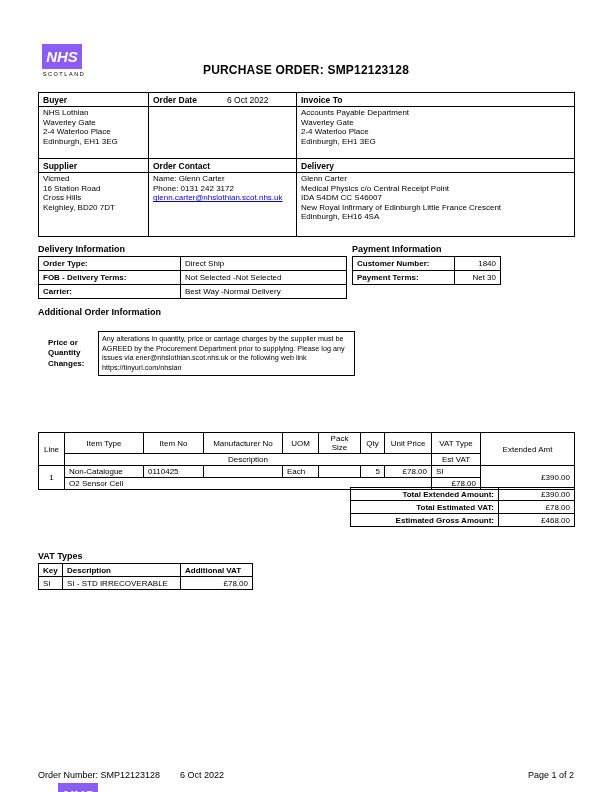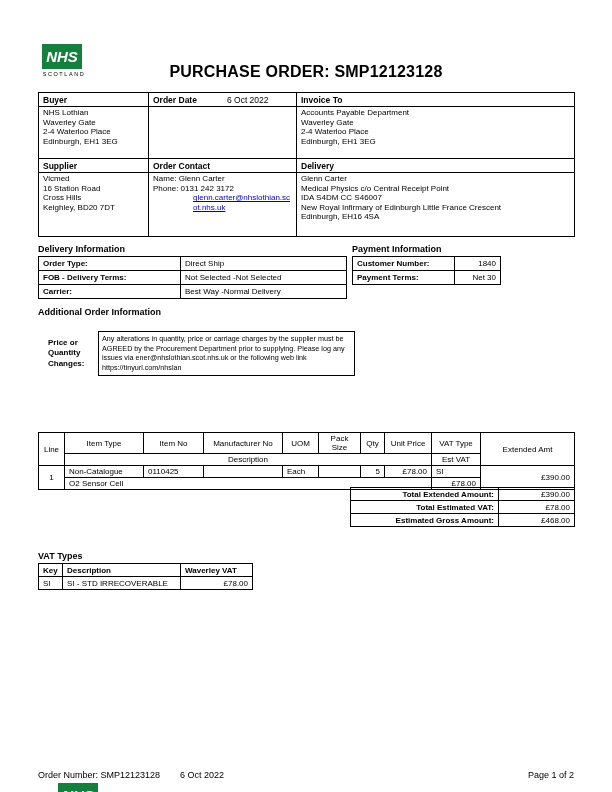--- a/index.html
+++ b/index.html
@@ -9,45 +9,45 @@
     font-family: "Liberation Sans", sans-serif;
     color: #000;
     position: relative;
     overflow: hidden;
   }
   .page { position: absolute; inset: 0; overflow: hidden; }
 
   
   .logo-top { position: absolute; left: 42px; top: 44px; width: 44px; }
   .logo-box {
-    width: 40px; height: 25px; background: #15803d; color: #fff;
+    width: 40px; height: 25px; background: #8b5cf6; color: #fff;
     font-weight: bold; font-style: italic; font-size: 15px;
     display: flex; align-items: center; justify-content: center;
   }
   .logo-sub { font-size: 5.5px; letter-spacing: 1.6px; margin-top: 2px; text-align: center; }
   .logo-bottom { position: absolute; left: 58px; top: 783px; width: 44px; }
 
   
   .doc-title {
     position: absolute; top: 63px; left: 0; right: 0;
-    text-align: center; font-weight: bold; font-size: 16px; letter-spacing: 0.2px;
+    text-align: center; font-weight: bold; font-size: 12px; letter-spacing: 0.2px;
   }
 
   
   table { border-collapse: collapse; table-layout: fixed; }
   td { border: 1px solid #000; font-size: 8px; padding: 1px 4px; vertical-align: top; overflow: hidden; }
 
   
   .parties { position: absolute; left: 38px; top: 92px; width: 536px; }
   .parties tr.hdr td { font-weight: bold; font-size: 8.5px; height: 14px; vertical-align: middle; }
   .parties tr.body1 { height: 52px; }
   .parties tr.body2 { height: 64px; }
   .parties .line { line-height: 1.2; }
   .od-value { font-weight: normal; margin-left: 30px; }
-  .email-link { color: #0000CC; text-decoration: underline; word-break: break-all; line-height: 1.2; display: inline-block; margin-left: 40px; }
+  .email-link { color: #0000CC; text-decoration: underline; word-break: break-all; line-height: 1.2; display: inline-block; }
 
   
   .sec-heading { position: absolute; font-weight: bold; font-size: 9px; }
 
   
   .delivery-table { position: absolute; left: 38px; top: 256px; width: 308px; padding-left: 40px; }
   .delivery-table td { height: 14px; vertical-align: middle; }
   .payment-table  { position: absolute; left: 352px; top: 256px; width: 148px; padding-left: 18px; }
   .payment-table td { height: 14px; vertical-align: middle; }
   td.lbl { font-weight: bold; }
@@ -277,21 +277,21 @@
   <table class="vat-table">
     <colgroup>
         <col style="width:24px">
         <col style="width:118px">
         <col style="width:72px">
       </colgroup>
     <tbody>
         <tr class="head">
       <td>Key</td>
       <td>Description</td>
-      <td>Waverley VAT</td>
+      <td>Additional VAT</td>
     </tr>
     <tr>
       <td>SI</td>
       <td>SI - STD IRRECOVERABLE</td>
       <td class="val-r">£78.00</td>
     </tr>
   </tbody>
     </table>
 
   <div class="footer">

